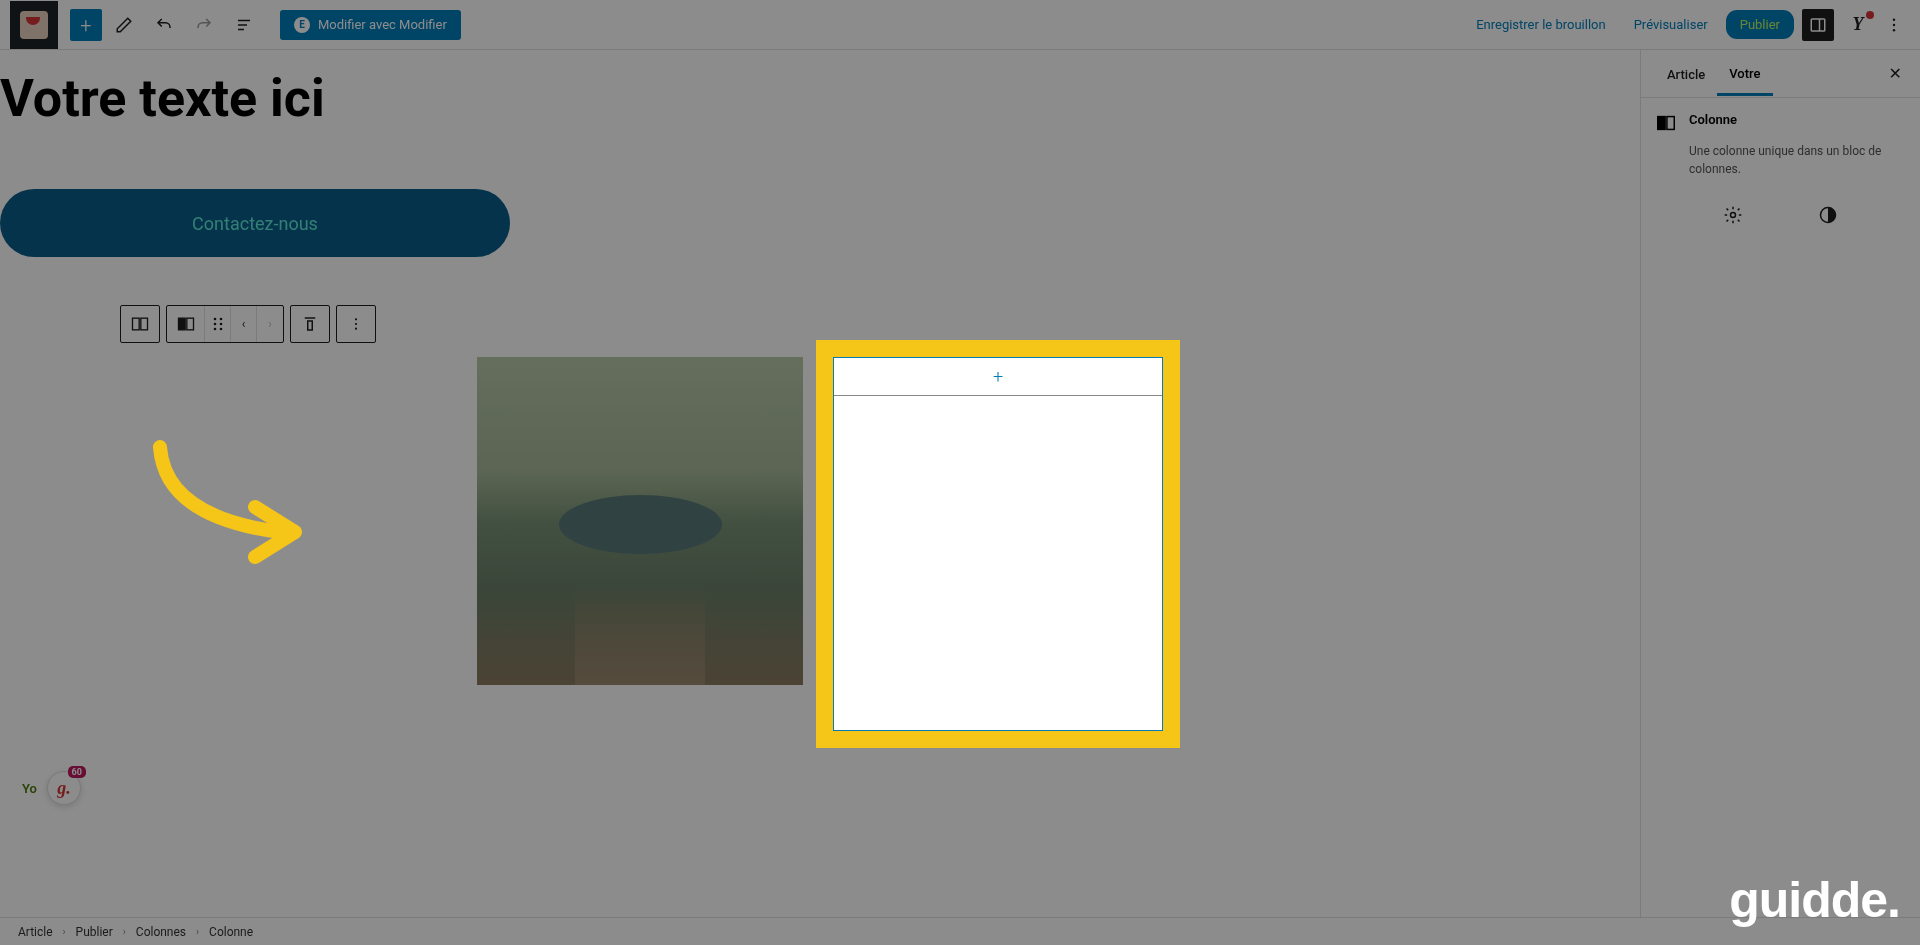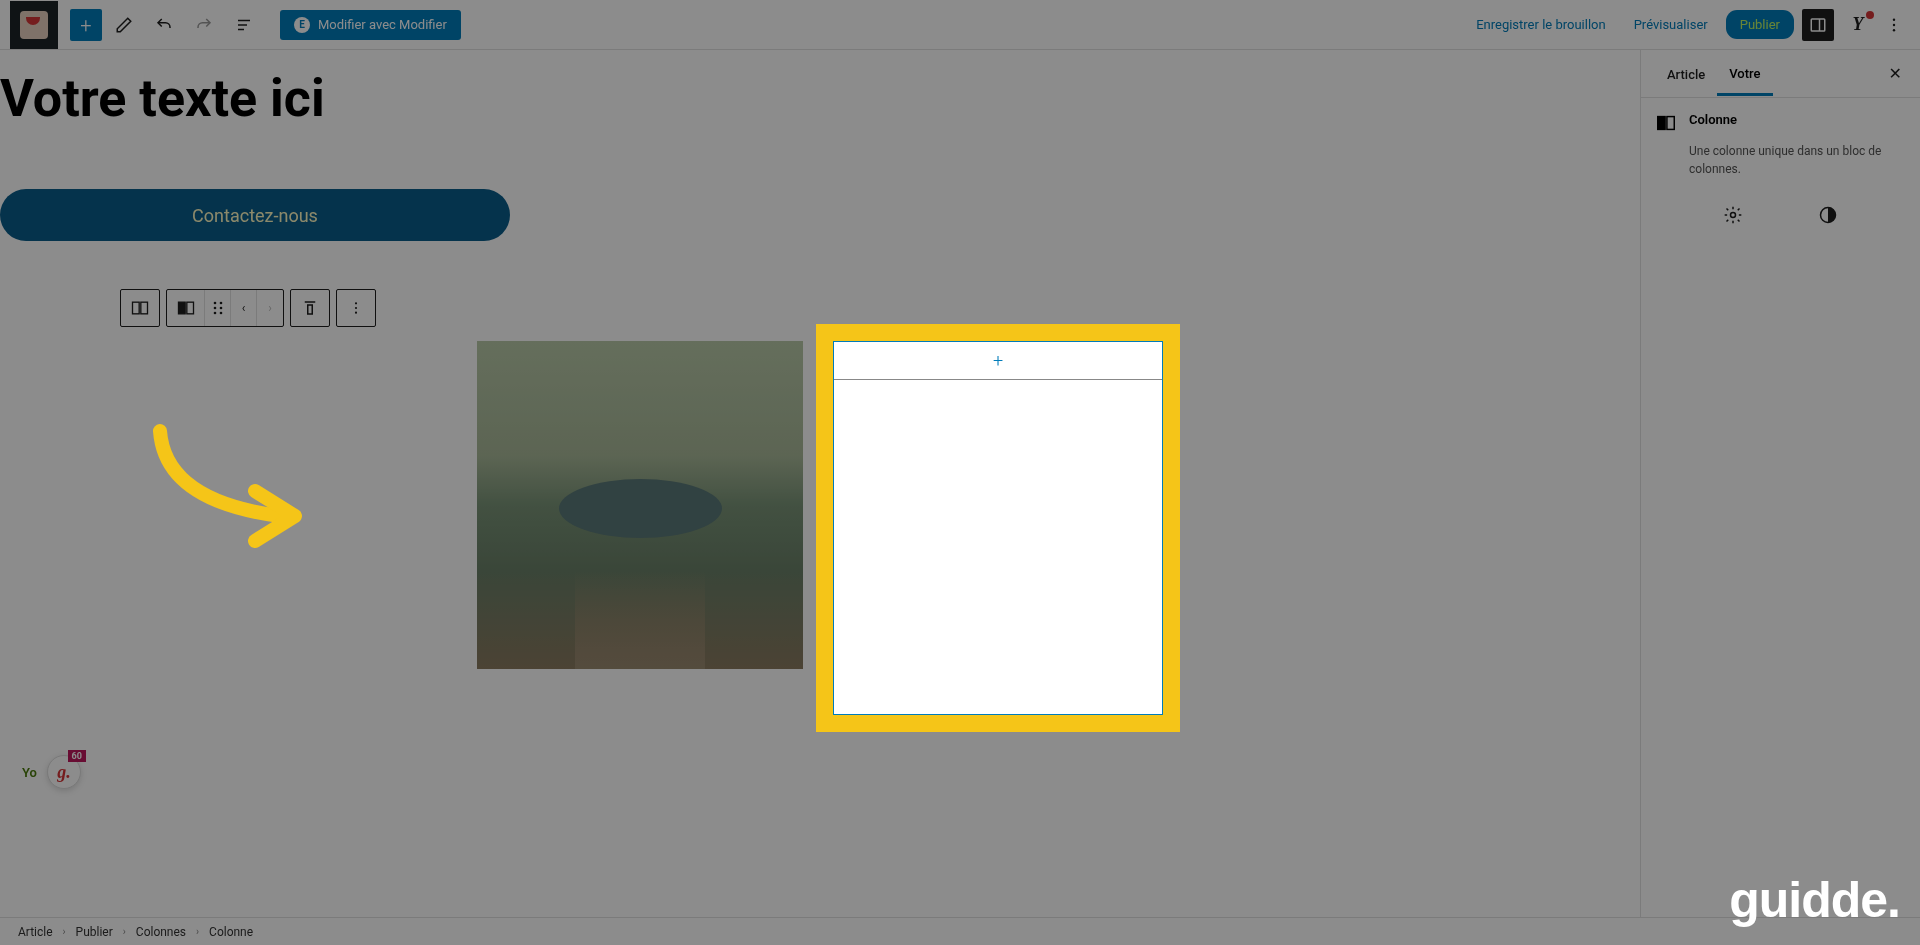--- a/index.html
+++ b/index.html
@@ -27,21 +27,21 @@
     .more-btn { width: 32px; height: 32px; display: flex; align-items: center; justify-content: center; color: #1e1e1e; }
     
     
     .main-wrap { display: flex; height: calc(100% - 50px - 28px); }
     .editor-scroll { flex: 1; overflow-y: auto; position: relative; display: flex; flex-direction: column; align-items: flex-start; }
     .editor-scroll::-webkit-scrollbar { width: 12px; }
     .editor-scroll::-webkit-scrollbar-track { background: #f0f0f0; }
     .editor-scroll::-webkit-scrollbar-thumb { background: #c0c0c0; border-radius: 6px; }
     
     .heading { font-size: 52px; font-weight: 700; color: #000; text-align: center; margin-top: 18px; }
-    .cta-btn { margin-top: 60px; width: 510px; height: 52px; border-radius: 40px; background: #0a5d8a; color: #fef9c3; display: flex; align-items: center; justify-content: center; font-size: 18px; }
+    .cta-btn { margin-top: 60px; width: 510px; height: 68px; border-radius: 40px; background: #0a5d8a; color: #5eead4; display: flex; align-items: center; justify-content: center; font-size: 18px; }
     
     
     .block-toolbar { margin-top: 48px; display: flex; gap: 6px; align-items: center; transform: translateX(120px); }
     .bt-group { display: flex; border: 1px solid #1e1e1e; border-radius: 2px; background: #fff; height: 38px; }
     .bt-btn { width: 38px; height: 36px; display: flex; align-items: center; justify-content: center; border-right: 1px solid #e0e0e0; font-size: 16px; color: #1e1e1e; }
     .bt-btn:last-child { border-right: none; }
     .bt-btn.narrow { width: 26px; font-size: 12px; }
     
     
     .cols-area { display: flex; gap: 30px; justify-content: center; margin-top: 14px; width: 100%; position: relative; }
@@ -55,21 +55,21 @@
     .add-block-row { height: 38px; border-bottom: 1px solid #888; display: flex; align-items: center; justify-content: center; }
     .add-plus { color: #007cba; font-size: 18px; font-weight: 300; }
     
     
     .arrow-svg { position: absolute; top: 80px; left: 140px; width: 180px; height: 140px; z-index: 22; pointer-events: none; }
     
     
     .seo-row { margin-top: 40px; width: 100%; padding-left: 22px; display: flex; align-items: center; gap: 10px; }
     .guidde-badge { width: 34px; height: 34px; background: #fff; border: 1px solid #ddd; border-radius: 50%; box-shadow: 0 2px 6px rgba(0,0,0,0.15); position: relative; display: flex; align-items: center; justify-content: center; }
     .guidde-g { font-family: Georgia, serif; font-weight: bold; font-style: italic; color: #d63638; font-size: 18px; }
-    .guidde-count { position: absolute; top: -6px; right: -6px; background: #be185d; color: #fff; font-size: 9px; font-weight: bold; padding: 1px 4px; border-radius: 0; }
+    .guidde-count { position: absolute; top: -6px; right: -6px; background: #be185d; color: #fff; font-size: 9px; font-weight: bold; padding: 1px 4px; border-radius: 5px; }
     .yo-label { font-size: 13px; font-weight: 600; color: #4d7c0f; }
     
     
     .sidebar { width: 280px; border-left: 1px solid #e0e0e0; display: flex; flex-direction: column; background: #fff; }
     .sb-tabs { display: flex; align-items: center; height: 48px; border-bottom: 1px solid #e0e0e0; padding: 0 14px; }
     .sb-tab { font-size: 13px; padding: 14px 12px 12px; color: #1e1e1e; cursor: pointer; font-weight: 500; }
     .sb-tab.active { border-bottom: 3px solid #007cba; color: #000; }
     .sb-close { margin-left: auto; font-size: 16px; color: #1e1e1e; cursor: pointer; padding: 4px; }
     .sb-body { padding: 14px 14px; }
     .block-header { display: flex; gap: 12px; align-items: flex-start; margin-bottom: 8px; }

